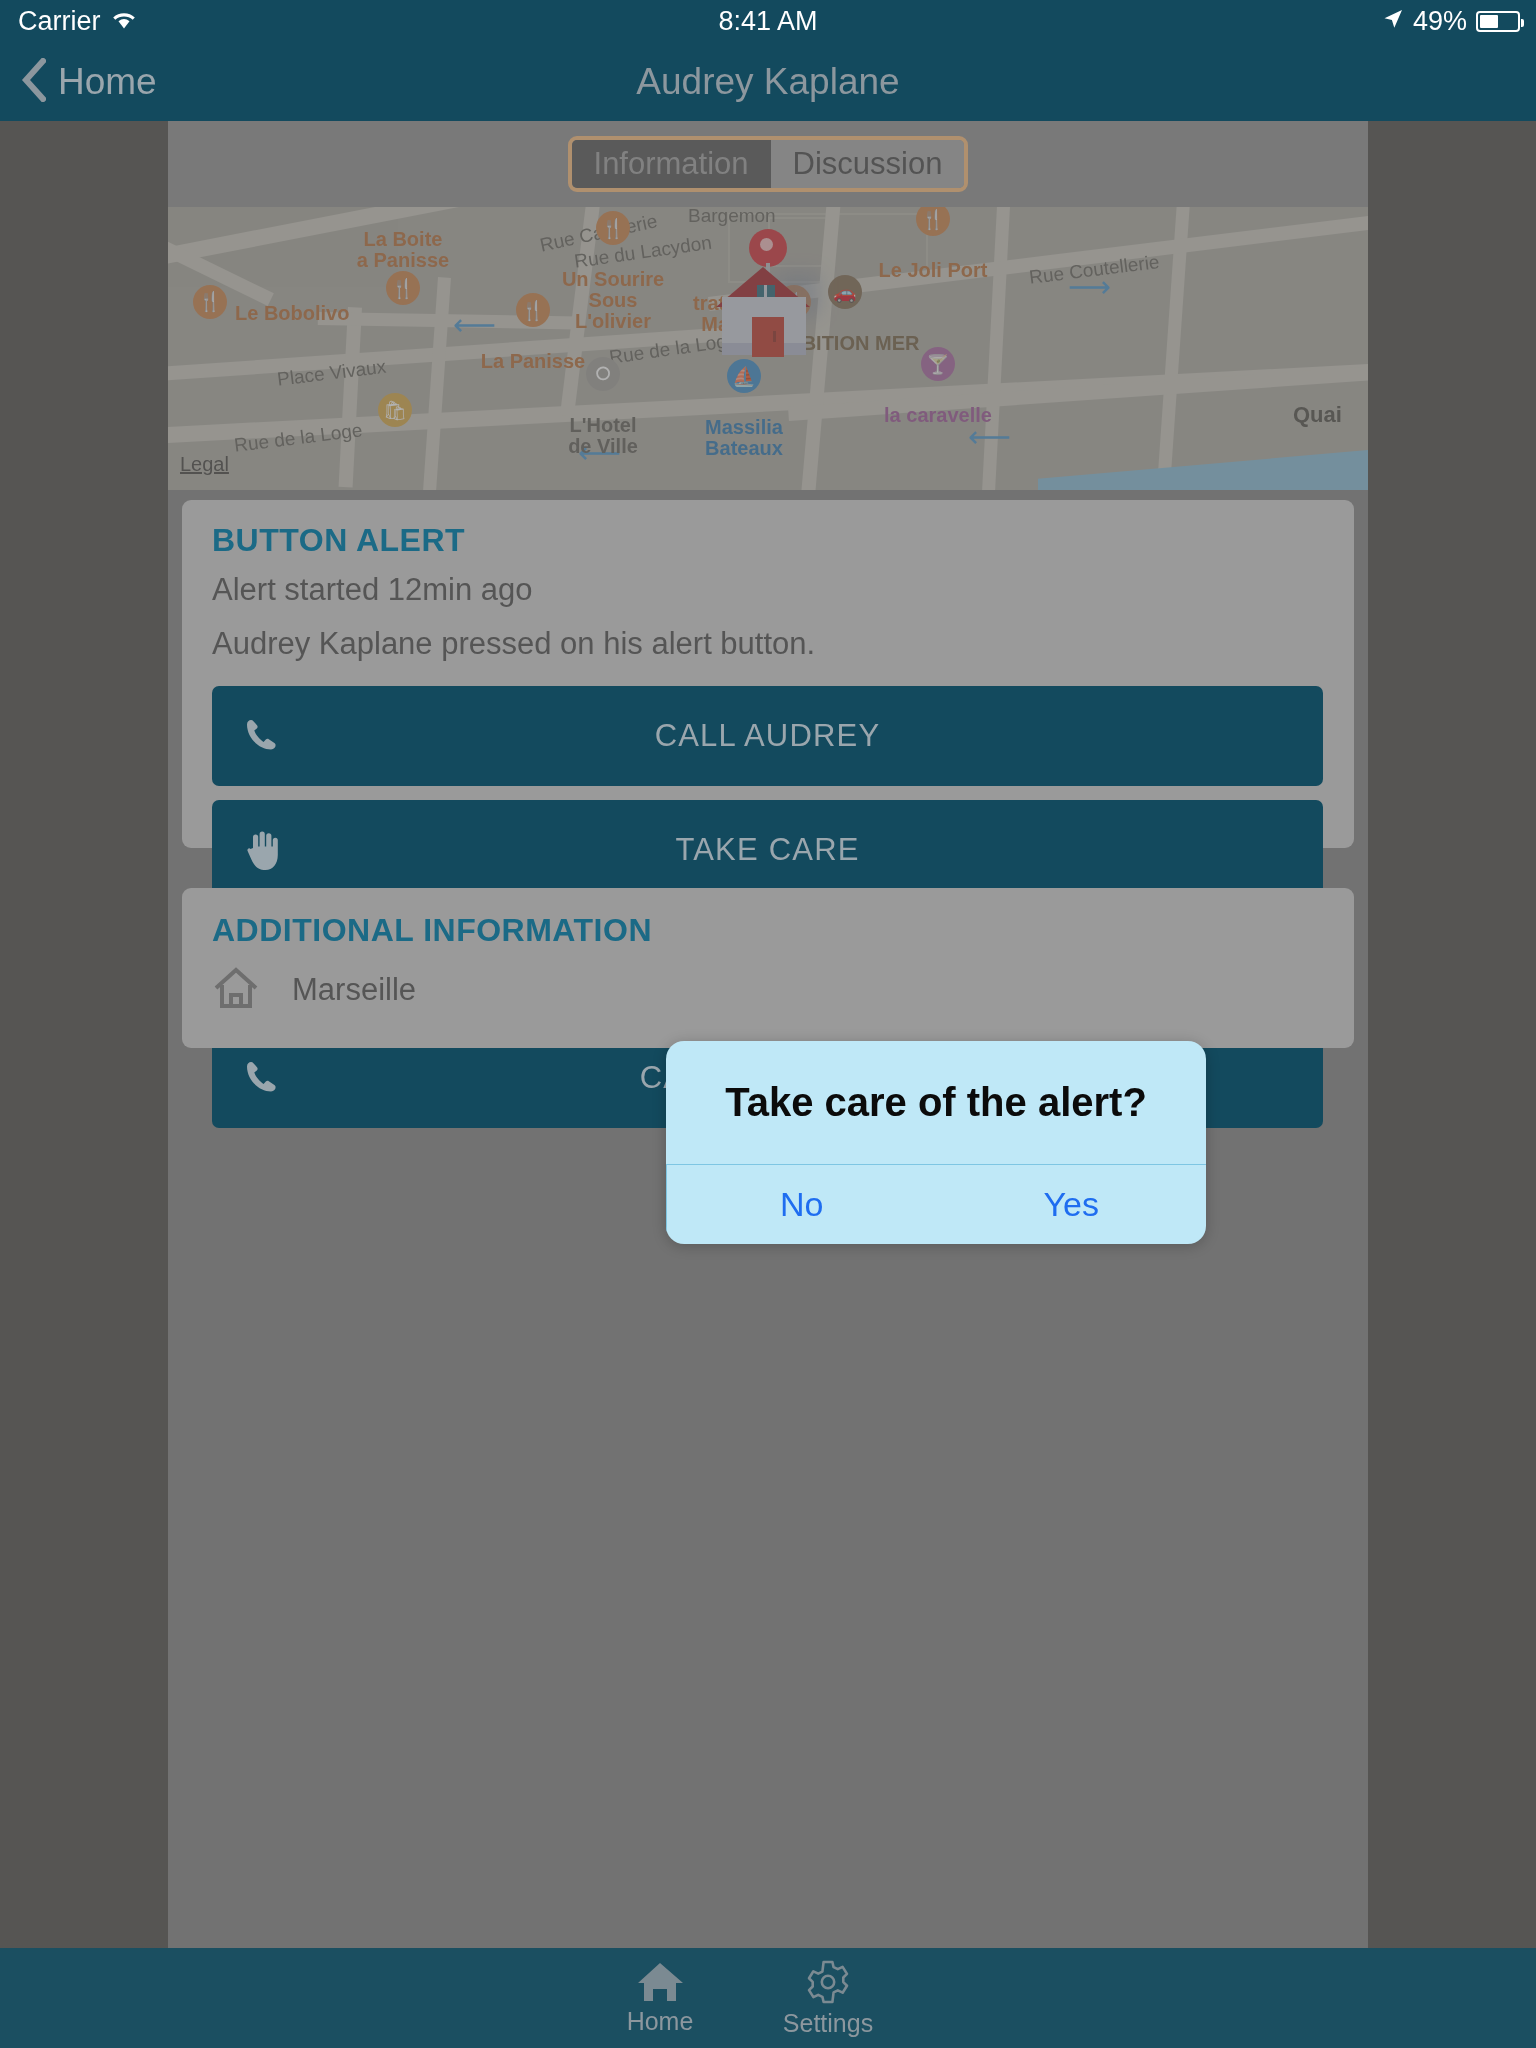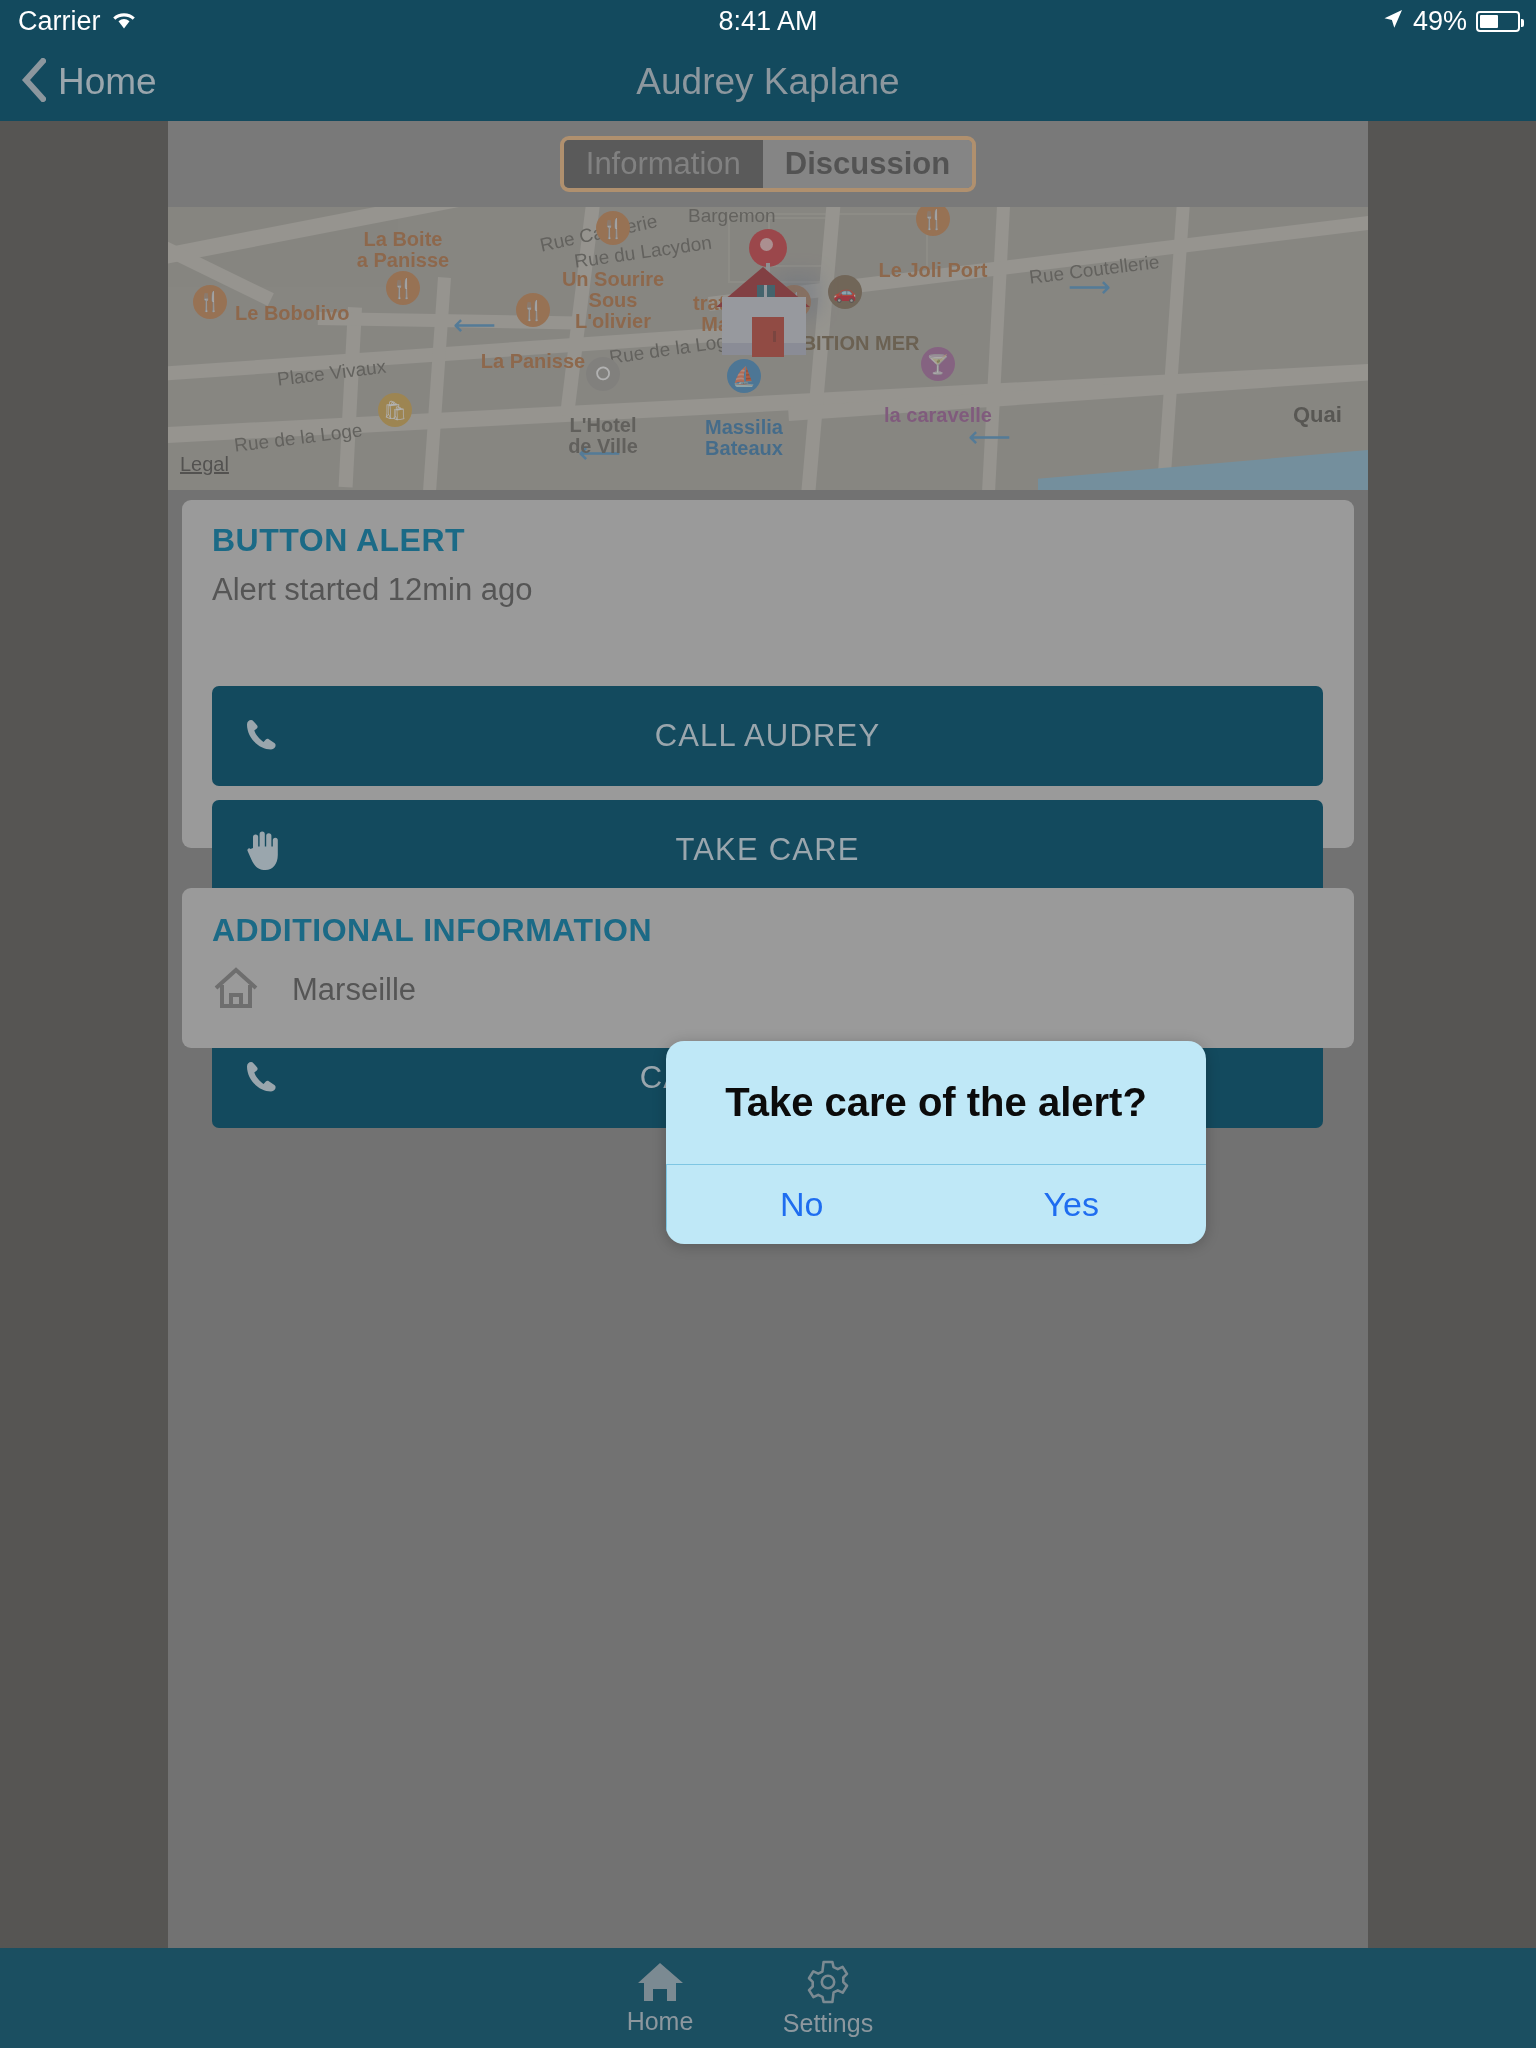--- a/index.html
+++ b/index.html
@@ -61,21 +61,21 @@
   }
   #segmented-control{
     display:flex; border:4px solid #fdba74; border-radius:9px; overflow:hidden;
     height:56px;
   }
   .segment{
     display:flex;align-items:center;justify-content:center;
     padding:0 22px; font-size:31px; cursor:pointer;
   }
   .segment.selected{ background:#4a4a4a; color:#9c9c9c; }
-  .segment.unselected{ background:#a3a3a3; color:#3c3c3c;font-weight:bold; }
+  .segment.unselected{ background:#a3a3a3; color:#3c3c3c; }
 
   
   #map{
     position:absolute; left:0; top:86px; width:1200px; height:283px;
     background:#a8a59c; overflow:hidden;
   }
   #map .block{ position:absolute; background:#a6a399; }
   .road{ position:absolute; background:#c6c3b8; transform-origin:0 0; }
   .rlabel{
     position:absolute; color:#5c5a52; font-size:19px; white-space:nowrap;
@@ -345,20 +345,21 @@
 
     <div id="legal">Legal</div>
     <div id="water"></div>
   </div>
 
   <div id="dim"></div>
 
   <div id="alert-card">
     <div class="card-title" style="top:22px;">BUTTON ALERT</div>
     <div class="card-line" style="top:72px;">Alert started 12min ago</div>
+    <div class="card-line" style="top:126px;">Audrey Kaplane pressed on his alert button.</div>
 
     <div class="action-btn" style="top:186px;">
       <span class="btn-icon">
         <svg width="42" height="42" viewBox="0 0 42 42">
             <path d="M9 5c-2 0-4 1.6-4 4.4 0 13 11.6 25 24 25 3 0 4.6-2.2 4.6-4.2 0-1-.4-1.6-1.2-2.2l-5.6-3.8c-1-.7-2.2-.5-3 .4l-2.2 2.4C18 24.6 13.8 20.3 12.3 15.6l2.5-2.2c.9-.8 1.1-2 .4-3L11.4 6.2C10.8 5.4 10 5 9 5z" fill="#9aa6ad"></path>
           </svg>
       </span>
       <span class="btn-label">CALL AUDREY</span>
     </div>
 

